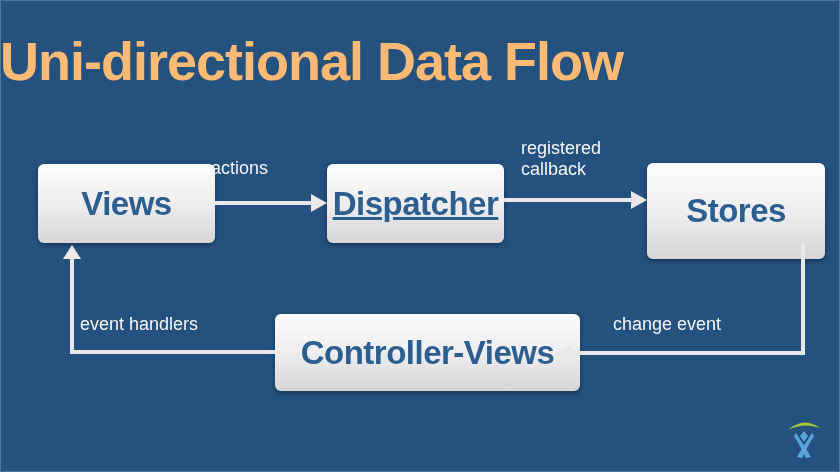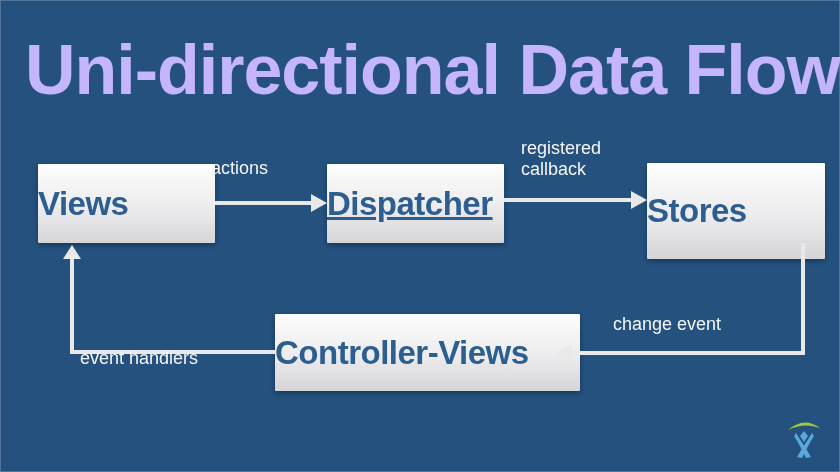--- a/index.html
+++ b/index.html
@@ -6,50 +6,50 @@
   #stage{
     position:relative;
     width:840px;height:472px;
     background:var(--bg,#24517E);
     overflow:hidden;
     font-family:"Liberation Sans","DejaVu Sans",sans-serif;
     box-shadow:inset 0 0 0 1px rgba(170,185,205,0.35);
   }
   .title{
     position:absolute;left:0;top:30px;width:840px;
-    text-align:right;
-    color:#c4b5fd;font-size:70px;font-weight:bold;letter-spacing:-1px;
+    text-align:left;
+    color:#fdba74;font-size:54px;font-weight:bold;letter-spacing:-1px;
   }
   .node{
     position:absolute;
     background:linear-gradient(#fdfdfd,#ececee 55%,#d5d5d8);
     box-shadow:0 2px 5px rgba(0,0,0,0.35);
-    border-radius:1px;
-    display:flex;align-items:center;justify-content:flex-start;
+    border-radius:6px;
+    display:flex;align-items:center;justify-content:center;
     color:var(--nodetext,#2D5E90);
     font-weight:bold;font-size:33px;letter-spacing:-0.5px;
   }
   #node-views{left:38px;top:164px;width:177px;height:79px;}
   #node-dispatcher{left:327px;top:164px;width:177px;height:79px;text-decoration:underline;}
   #node-stores{left:647px;top:163px;width:178px;height:96px;}
   #node-controller-views{left:275px;top:314px;width:305px;height:77px;}
 
   .shaft-h{position:absolute;height:4px;background:var(--arrow,#E9E9E9);}
   .shaft-v{position:absolute;width:4px;background:var(--arrow,#E9E9E9);}
   .ah{position:absolute;width:0;height:0;}
   .ah-right{border-left:16px solid var(--arrow,#E9E9E9);border-top:9px solid transparent;border-bottom:9px solid transparent;}
   .ah-left{border-right:16px solid var(--arrow,#E9E9E9);border-top:9px solid transparent;border-bottom:9px solid transparent;}
   .ah-up{border-bottom:14px solid var(--arrow,#E9E9E9);border-left:9px solid transparent;border-right:9px solid transparent;}
 
   .edge-label{
     position:absolute;color:#f6f6f6;font-size:18px;line-height:21px;
   }
   #label-actions{left:211px;top:158px;width:120px;}
   #label-registered-callback{left:521px;top:138px;width:110px;}
-  #label-event-handlers{left:80px;top:314px;width:160px;margin-top:34px;}
+  #label-event-handlers{left:80px;top:314px;width:160px;}
   #label-change-events{left:613px;top:314px;width:160px;}
 
   #logo{position:absolute;left:787px;top:416px;width:34px;height:44px;}
 </style>
 </head>
 <body>
 
 <div id="stage" style="--bg: #24517E; --nodetext: #2D5E90; --arrow: #E9E9E9;">
 
   <div class="title">Uni-directional Data Flow</div>

